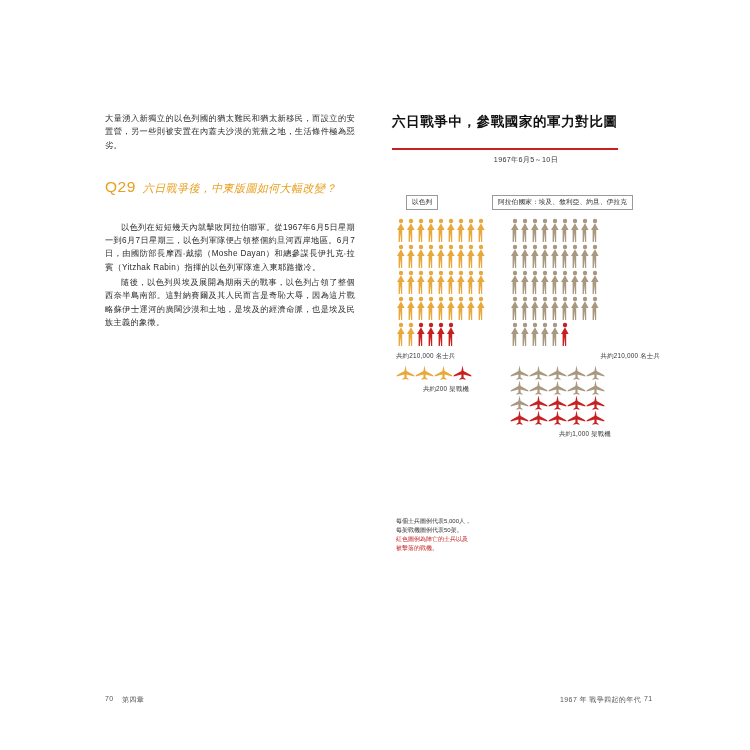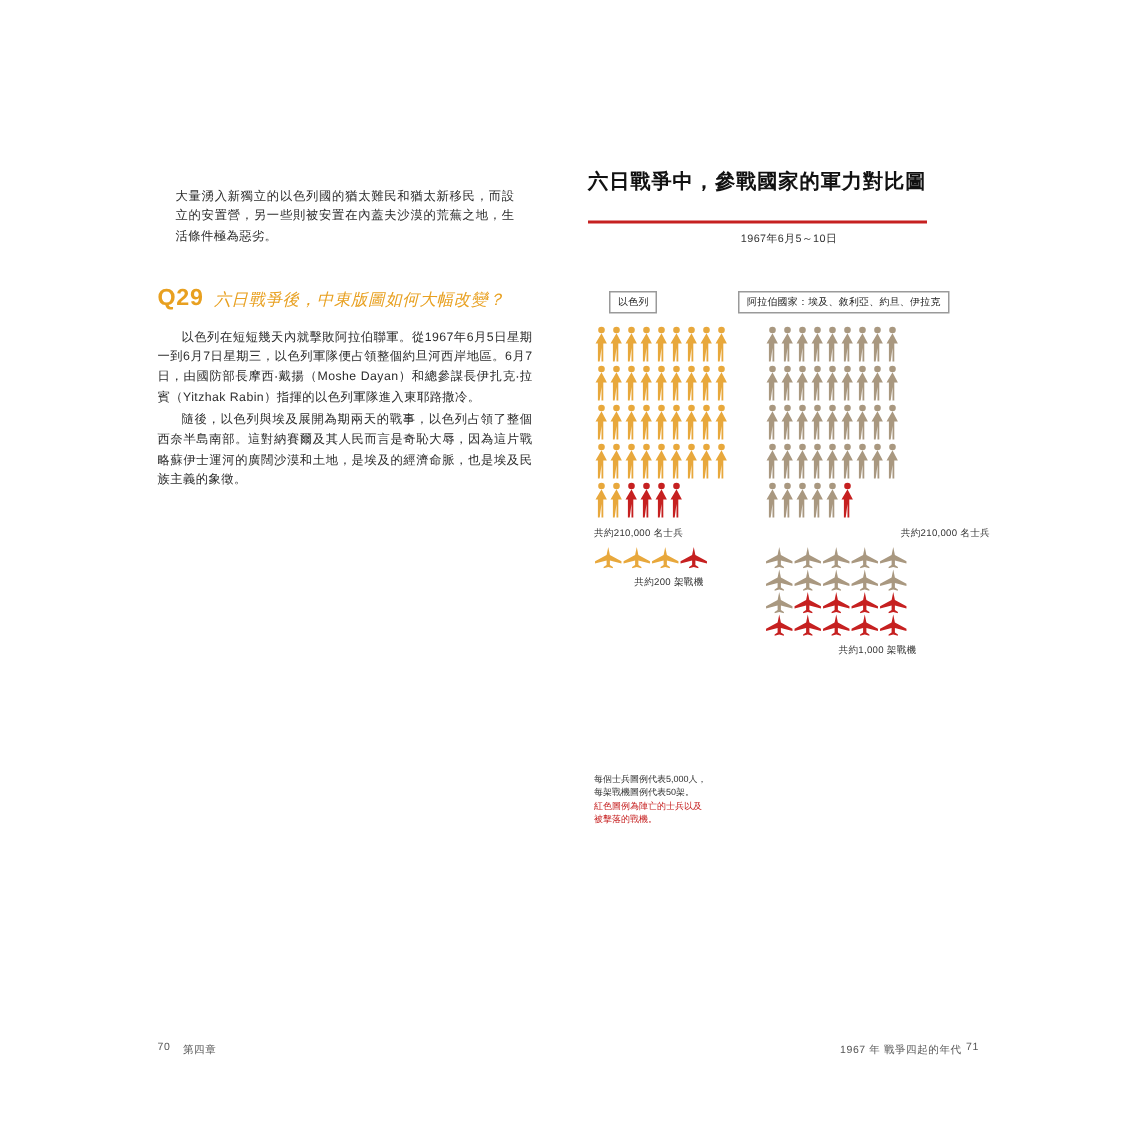--- a/index.html
+++ b/index.html
@@ -4,25 +4,25 @@
 <style>
   html,body{margin:0;padding:0;background:#ffffff;}
   body{width:750px;height:750px;overflow:hidden;font-family:"Liberation Sans",sans-serif;}
   .page{position:relative;width:750px;height:750px;background:#fff;}
   .spread{position:absolute;left:0;top:112px;width:750px;height:510px;background:#fff;}
 
   
   .left-page{position:absolute;left:105px;top:0;width:250px;height:510px;}
   .lp-top{font-size:8.2px;line-height:1.62;color:#2b2b2b;text-align:justify;letter-spacing:.3px;}
   .q-head{margin-top:26px;display:flex;align-items:baseline;gap:7px;}
-  .q-num{font-size:15.5px;font-weight:bold;color:#e8a020;letter-spacing:.5px;}
+  .q-num{font-size:15.5px;font-weight:normal;color:#e8a020;letter-spacing:.5px;}
   .q-title{font-size:11px;color:#e8a020;letter-spacing:.4px;font-style:italic;}
-  .lp-body{margin-top:10px;font-size:8.2px;line-height:1.62;color:#2b2b2b;text-align:justify;letter-spacing:.3px;}
+  .lp-body{margin-top:25px;font-size:8.2px;line-height:1.62;color:#2b2b2b;text-align:justify;letter-spacing:.3px;}
   .lp-body p{margin:0 0 2px 0;text-indent:16px;}
-  .lp-top p{margin:12px;}
+  .lp-top p{margin:0;}
 
   
   .right-page{position:absolute;left:392px;top:0;width:268px;height:510px;}
   .chart-title-wrap{position:relative;}
   .chart-title{display:inline-block;font-size:13.5px;font-weight:bold;color:#111;letter-spacing:.6px;padding-bottom:17px;border-bottom:2.5px solid #c62020;}
   .chart-sub{margin-top:5px;font-size:7.2px;color:#333;letter-spacing:.3px;text-align:center;}
 
   .legend-row{position:relative;margin-top:30px;height:13px;}
   .legend{position:absolute;font-size:6.6px;color:#222;border:.8px solid #9a9a9a;padding:2px 5px;background:#fff;letter-spacing:.2px;}
   .legend.israel{left:14px;}

